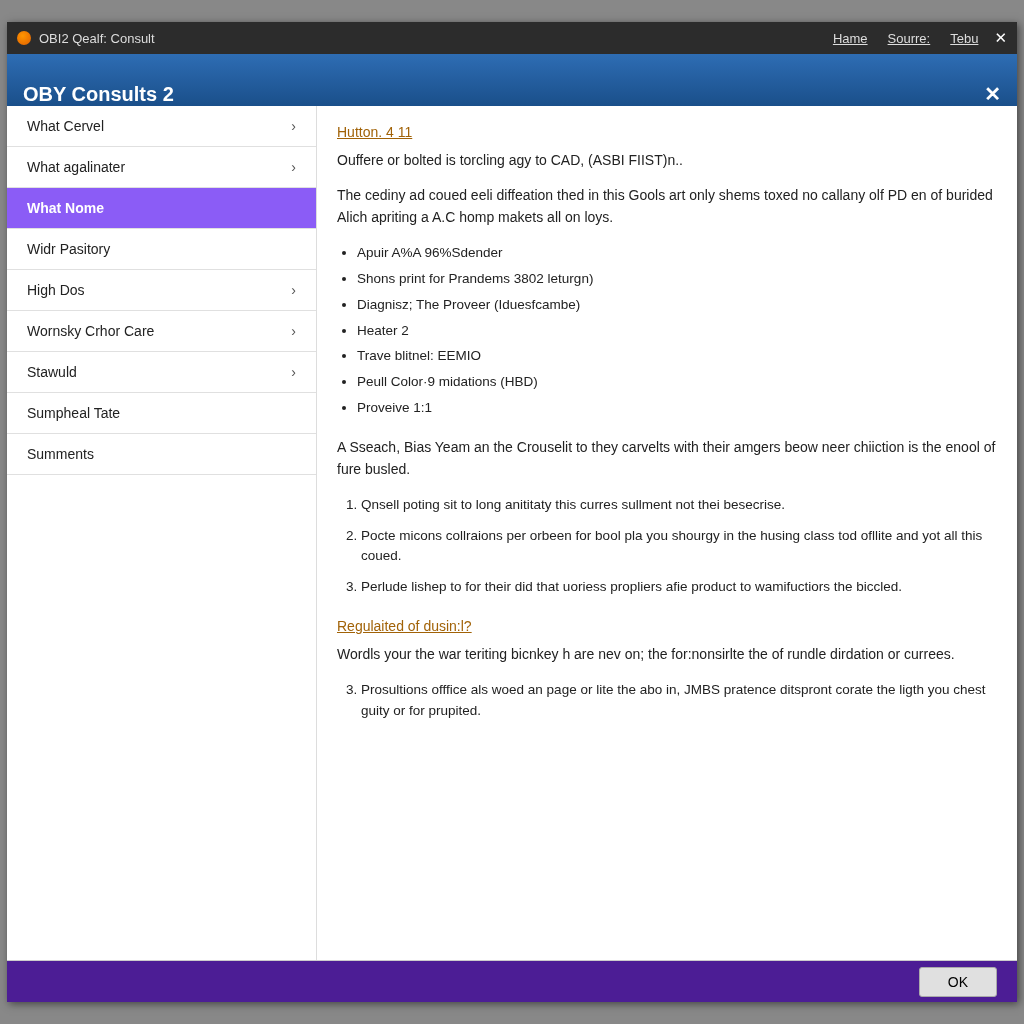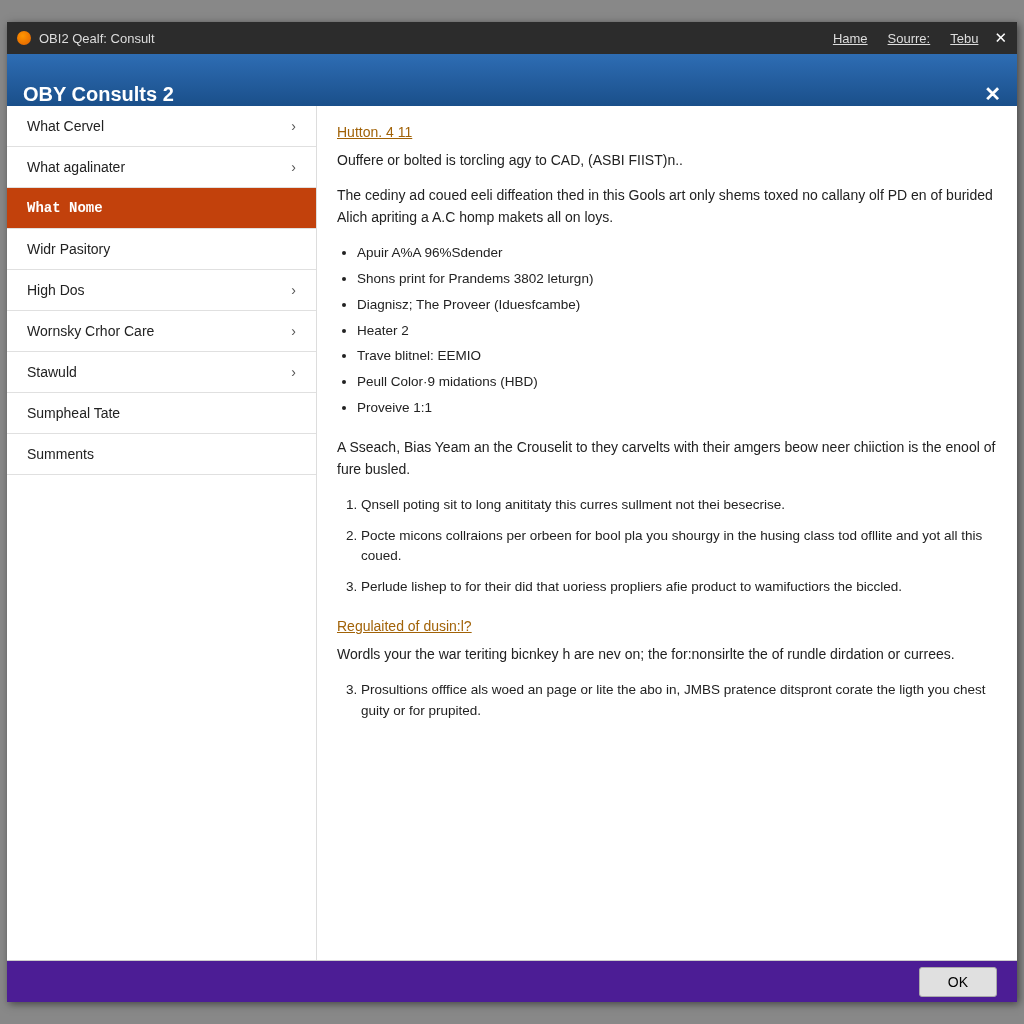--- a/index.html
+++ b/index.html
@@ -103,24 +103,23 @@
       display: flex;
       align-items: center;
       justify-content: space-between;
       padding: 12px 20px;
       border-bottom: 1px solid #e0e0e0;
       font-size: 14px;
       cursor: pointer;
       color: #222;
     }
     .sidebar-item.active {
-      background: #c2410c;
+      background: #8b5cf6;
       color: #fff;
       font-weight: bold;
-      font-family: Liberation Mono, monospace;
     }
     .chevron { font-size: 14px; color: #555; }
 
     
     .content-area {
       flex: 1;
       overflow-y: auto;
       padding: 16px 20px;
       font-size: 13.5px;
       line-height: 1.55;

